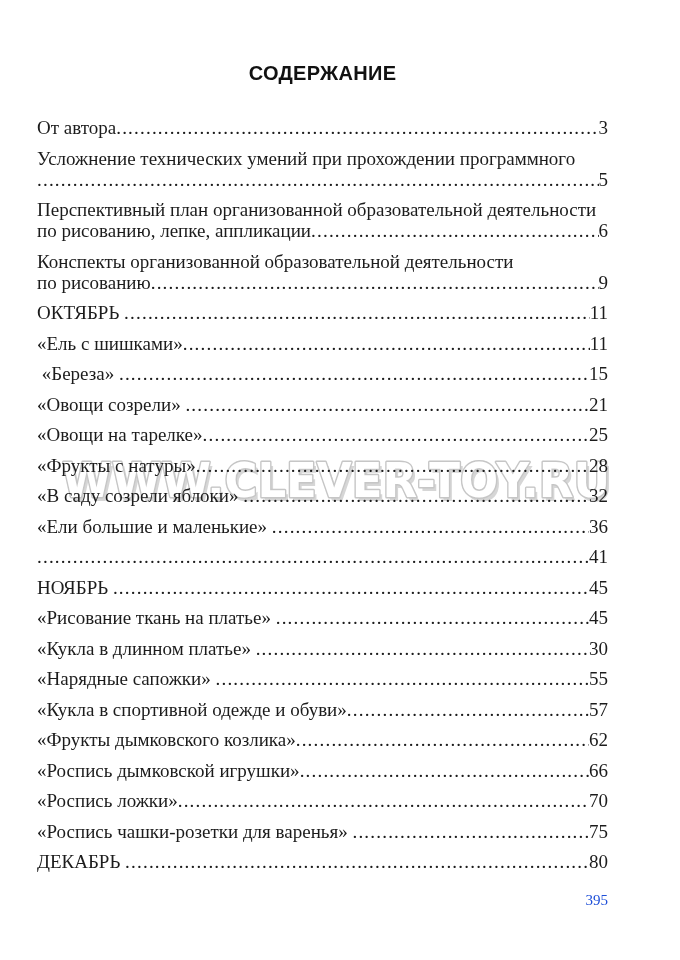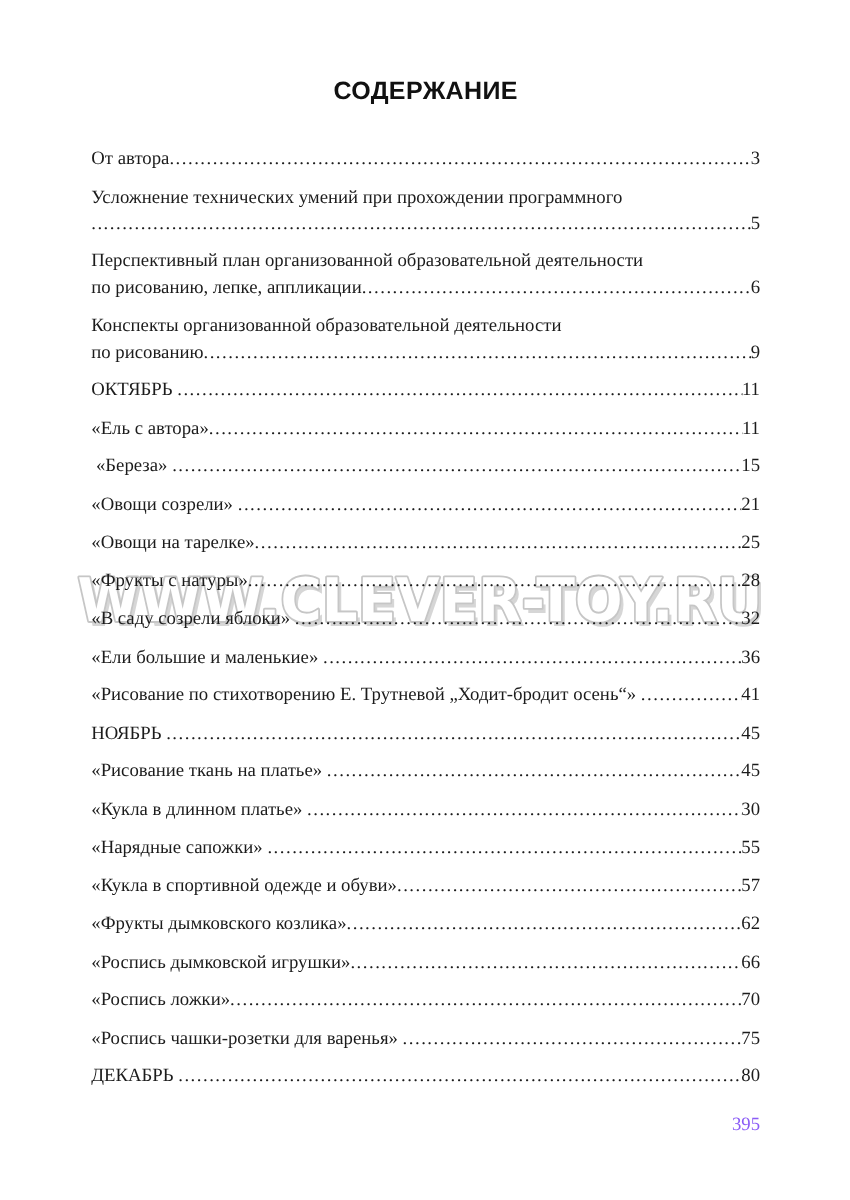--- a/index.html
+++ b/index.html
@@ -19,33 +19,33 @@
   .watermark-layer {
     position: absolute;
     left: 0; top: 445px;
     width: 680px; height: 72px;
     z-index: 0;
     pointer-events: none;
   }
   .content {
     position: relative;
     z-index: 1;
-    padding: 62px 72px 0 73px;
+    padding: 62px 72px 0 37px;
   }
   .doc-title {
     margin: 0 0 32px 0;
     text-align: center;
     font-family: "Liberation Sans", sans-serif;
     font-weight: bold;
     font-size: 20px;
     letter-spacing: 0.3px;
     color: #111111;
   }
   .toc-row {
-    font-size: 15px;
+    font-size: 19px;
     line-height: 21px;
     margin-bottom: 9.5px;
   }
   .wrap-line { white-space: pre; }
   .leader-line {
     display: flex;
     align-items: baseline;
     width: 100%;
   }
   .entry-label { white-space: pre; flex: 0 0 auto; }
@@ -59,21 +59,21 @@
   .dots::after {
     content: "....................................................................................................................................................................";
   }
   .entry-page { flex: 0 0 auto; white-space: pre; }
   .page-footer {
     position: absolute;
     top: 892px;
     right: 72px;
     z-index: 1;
     font-size: 15px;
-    color: #8b5cf6;
+    color: #1d4ed8;
   }
 </style>
 </head>
 <body>
 
 <div class="page">
 
   <svg class="watermark-layer" width="680" height="72" viewBox="0 0 680 72" xmlns="http://www.w3.org/2000/svg">
     <text x="339" y="56" text-anchor="middle" font-family="DejaVu Sans, sans-serif" font-size="48" font-weight="bold" textLength="548" lengthAdjust="spacingAndGlyphs" fill="#9a9a9a" opacity="0.40">WWW.CLEVER-TOY.RU</text>
     <text x="336" y="52" text-anchor="middle" font-family="DejaVu Sans, sans-serif" font-size="48" font-weight="bold" textLength="548" lengthAdjust="spacingAndGlyphs" paint-order="stroke" stroke="#c6c6c6" stroke-width="3" stroke-linejoin="round" fill="#ffffff">WWW.CLEVER-TOY.RU</text>
@@ -124,21 +124,21 @@
           <div class="leader-line">
             <span class="entry-label">ОКТЯБРЬ </span>
             <span class="dots"></span>
             <span class="entry-page">11</span>
           </div>
         </div>
 
         <div class="toc-row">
 
           <div class="leader-line">
-            <span class="entry-label">«Ель с автора»</span>
+            <span class="entry-label">«Ель с шишками»</span>
             <span class="dots"></span>
             <span class="entry-page">11</span>
           </div>
         </div>
 
         <div class="toc-row">
 
           <div class="leader-line">
             <span class="entry-label"> «Береза» </span>
             <span class="dots"></span>
@@ -187,21 +187,20 @@
           <div class="leader-line">
             <span class="entry-label">«Ели большие и маленькие» </span>
             <span class="dots"></span>
             <span class="entry-page">36</span>
           </div>
         </div>
 
         <div class="toc-row">
 
           <div class="leader-line">
-            <span class="entry-label">«Рисование по стихотворению Е. Трутневой „Ходит-бродит осень“» </span>
             <span class="dots"></span>
             <span class="entry-page">41</span>
           </div>
         </div>
 
         <div class="toc-row">
 
           <div class="leader-line">
             <span class="entry-label">НОЯБРЬ </span>
             <span class="dots"></span>

